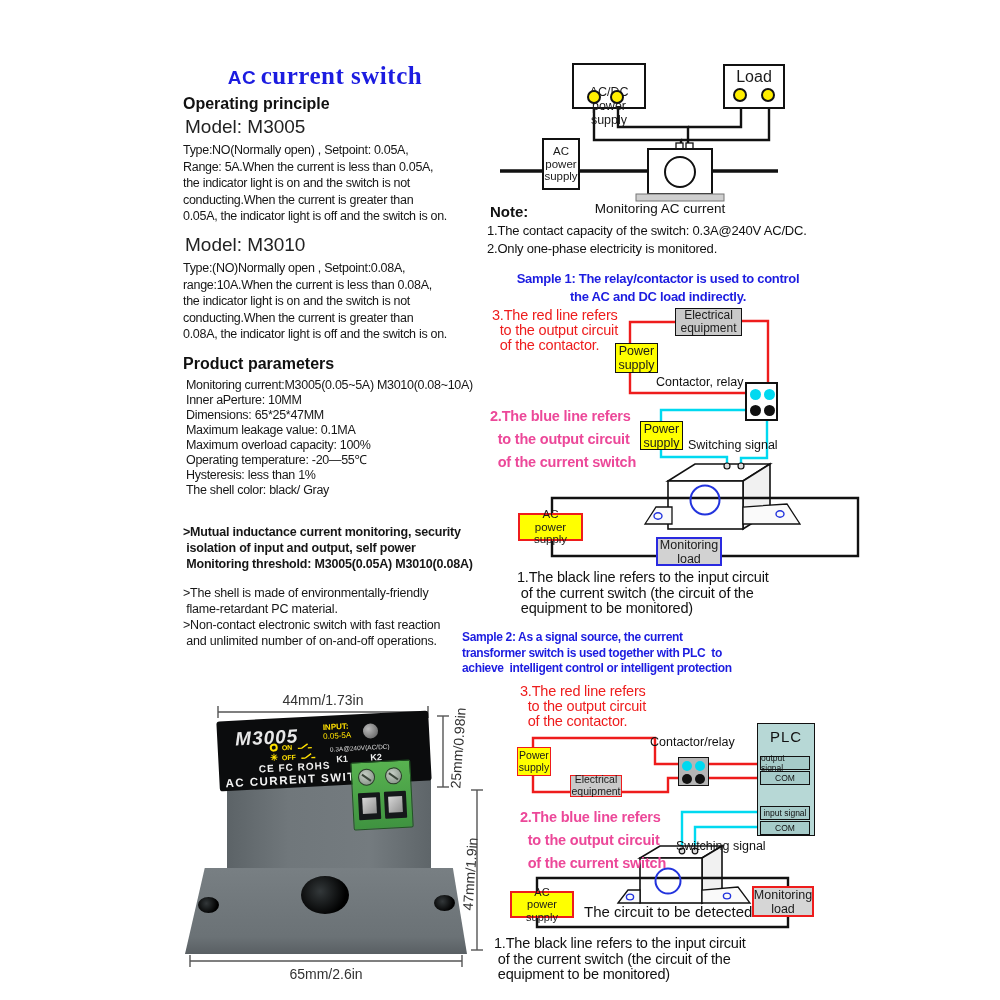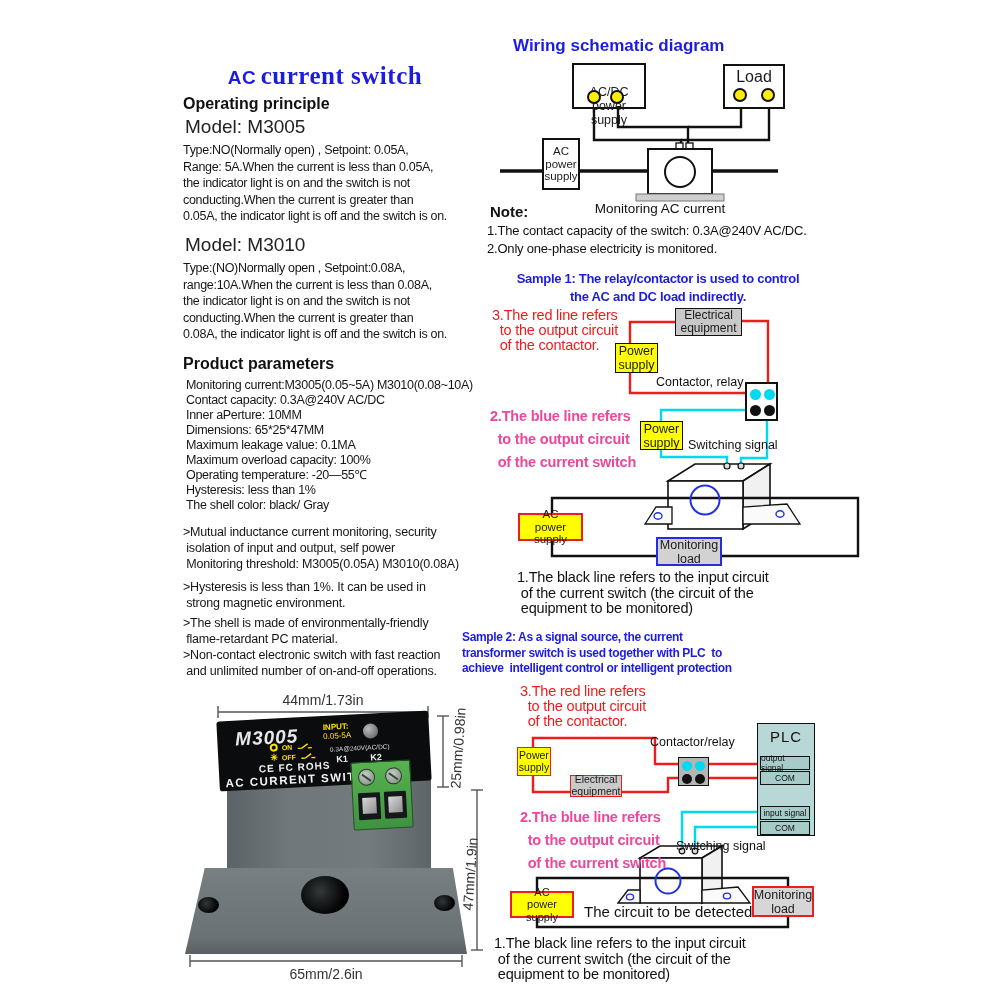--- a/index.html
+++ b/index.html
@@ -183,36 +183,33 @@
   <div class="abs model-h" style="left:185px;top:234px;">Model: M3010</div>
   <div class="abs body-txt preline" style="left:183px;top:260px;width:312px;">Type:(NO)Normally open , Setpoint:0.08A,
 range:10A.When the current is less than 0.08A,
 the indicator light is on and the switch is not
 conducting.When the current is greater than
 0.08A, the indicator light is off and the switch is on.</div>
 
   <div class="abs h-bold" style="left:183px;top:355px;">Product parameters</div>
   <div class="abs" style="left:186px;top:378px;width:312px;">
     <div class="param-line">Monitoring current:M3005(0.05~5A) M3010(0.08~10A)</div>
-    <div class="param-line">Contact capacity: 0.3A@240V  AC/DC</div>
     <div class="param-line">Inner aPerture: 10MM</div>
     <div class="param-line">Dimensions: 65*25*47MM</div>
     <div class="param-line">Maximum leakage value: 0.1MA</div>
     <div class="param-line">Maximum overload capacity: 100%</div>
     <div class="param-line">Operating temperature: -20—55℃</div>
     <div class="param-line">Hysteresis: less than 1%</div>
     <div class="param-line">The shell color: black/ Gray</div>
   </div>
 
   <div class="abs" style="left:183px;top:524px;width:318px;">
-    <div class="feature" style="margin-bottom:7px;">&gt;Mutual inductance current monitoring, security
+    <div class="feature" style="margin-bottom:13px;font-weight:bold;">&gt;Mutual inductance current monitoring, security
  isolation of input and output, self power
  Monitoring threshold: M3005(0.05A) M3010(0.08A)</div>
-    <div class="feature" style="margin-bottom:4px;">&gt;Hysteresis is less than 1%. It can be used in
- strong magnetic environment.</div>
     <div class="feature">&gt;The shell is made of environmentally-friendly
  flame-retardant PC material.</div>
     <div class="feature" style="margin-bottom:4px;">&gt;Non-contact electronic switch with fast reaction
  and unlimited number of on-and-off operations.</div>
   </div>
 
   <div>
     <div class="tower"></div>
     <div class="flange"></div>
     <div class="hole" style="left:198px;top:897px;width:21px;height:16px;"></div>
@@ -253,21 +250,20 @@
       <span class="tslot" style="left:5px;"></span>
       <span class="tslot" style="left:31px;"></span>
     </div>
 
     <div class="dim-lbl" style="left:253px;top:692px;width:140px;">44mm/1.73in</div>
     <div class="dim-lbl dim-rot" style="left:412px;top:740px;width:92px;">25mm/0.98in</div>
     <div class="dim-lbl dim-rot" style="left:424px;top:866px;width:92px;">47mm/1.9in</div>
     <div class="dim-lbl" style="left:256px;top:966px;width:140px;">65mm/2.6in</div>
   </div>
 
-  <div class="abs blue-h wire-title">Wiring schematic diagram</div>
 
   <div class="dbox bk" style="left:572px;top:63px;width:74px;height:46px;font-size:12.5px;align-items:flex-start;padding-top:20px;">AC/DC
 power supply</div>
   <span class="term-circle" style="left:587px;top:90px;"></span>
   <span class="term-circle" style="left:610px;top:90px;"></span>
 
   <div class="dbox bk" style="left:723px;top:64px;width:62px;height:45px;font-size:16px;align-items:flex-start;padding-top:2px;">Load</div>
   <span class="term-circle" style="left:733px;top:88px;"></span>
   <span class="term-circle" style="left:761px;top:88px;"></span>
 

